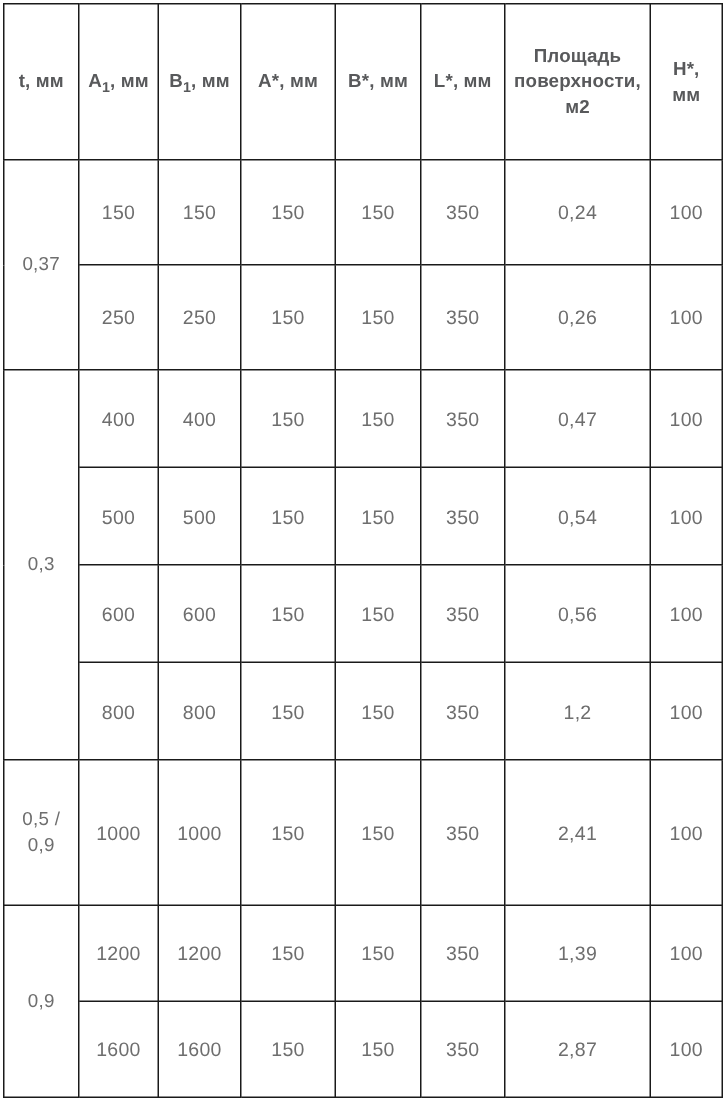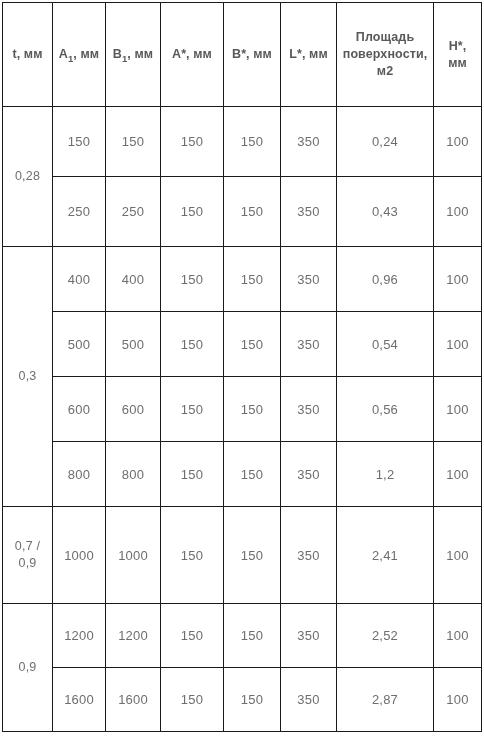--- a/index.html
+++ b/index.html
@@ -105,47 +105,47 @@
         </th>
         <th>
           <span class="hdr-h">H*,</span>
           <span class="hdr-h">мм</span>
         </th>
       </tr>
     </thead>
     <tbody>
 
       <tr style="height:70px">
-        <td class="t-col" rowspan="2">0,28</td>
+        <td class="t-col" rowspan="2">0,37</td>
         <td>150</td>
         <td>150</td>
         <td>150</td>
         <td>150</td>
         <td>350</td>
         <td>0,24</td>
         <td>100</td>
       </tr>
       <tr style="height:70px">
         <td>250</td>
         <td>250</td>
         <td>150</td>
         <td>150</td>
         <td>350</td>
-        <td>0,43</td>
+        <td>0,26</td>
         <td>100</td>
       </tr>
 
       <tr style="height:65px">
         <td class="t-col" rowspan="4">0,3</td>
         <td>400</td>
         <td>400</td>
         <td>150</td>
         <td>150</td>
         <td>350</td>
-        <td>0,96</td>
+        <td>0,47</td>
         <td>100</td>
       </tr>
       <tr style="height:65px">
         <td>500</td>
         <td>500</td>
         <td>150</td>
         <td>150</td>
         <td>350</td>
         <td>0,54</td>
         <td>100</td>
@@ -164,40 +164,40 @@
         <td>800</td>
         <td>150</td>
         <td>150</td>
         <td>350</td>
         <td>1,2</td>
         <td>100</td>
       </tr>
 
       <tr style="height:97px">
         <td class="t-col">
-          <span style="display:block">0,7 /</span>
+          <span style="display:block">0,5 /</span>
           <span style="display:block">0,9</span>
         </td>
         <td>1000</td>
         <td>1000</td>
         <td>150</td>
         <td>150</td>
         <td>350</td>
         <td>2,41</td>
         <td>100</td>
       </tr>
 
       <tr style="height:64px">
         <td class="t-col" rowspan="2">0,9</td>
         <td>1200</td>
         <td>1200</td>
         <td>150</td>
         <td>150</td>
         <td>350</td>
-        <td>2,52</td>
+        <td>1,39</td>
         <td>100</td>
       </tr>
       <tr style="height:64px">
         <td>1600</td>
         <td>1600</td>
         <td>150</td>
         <td>150</td>
         <td>350</td>
         <td>2,87</td>
         <td>100</td>

